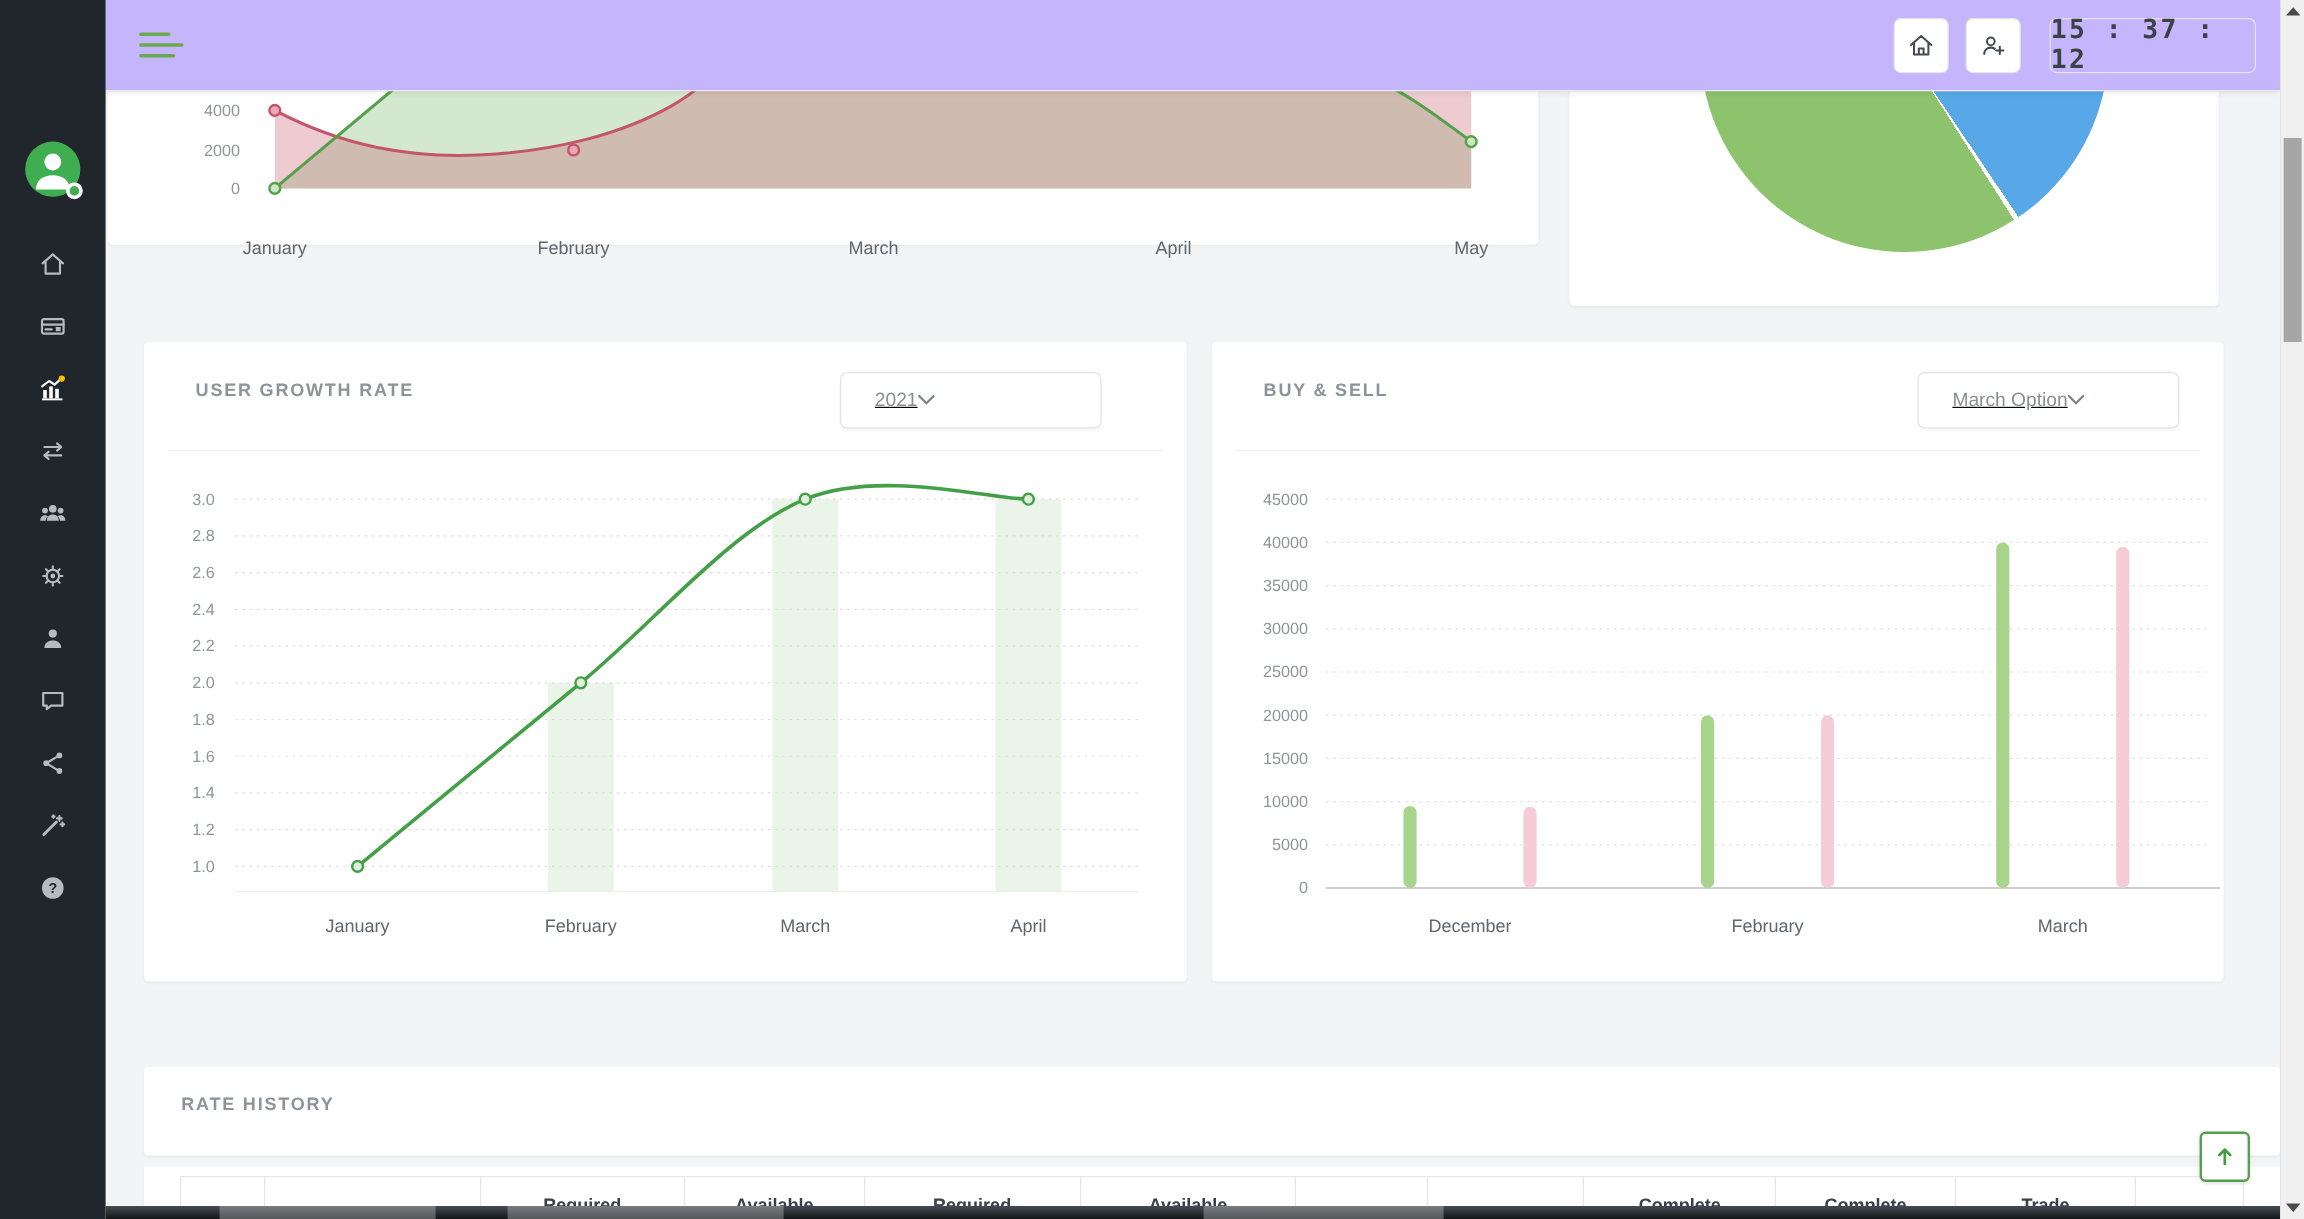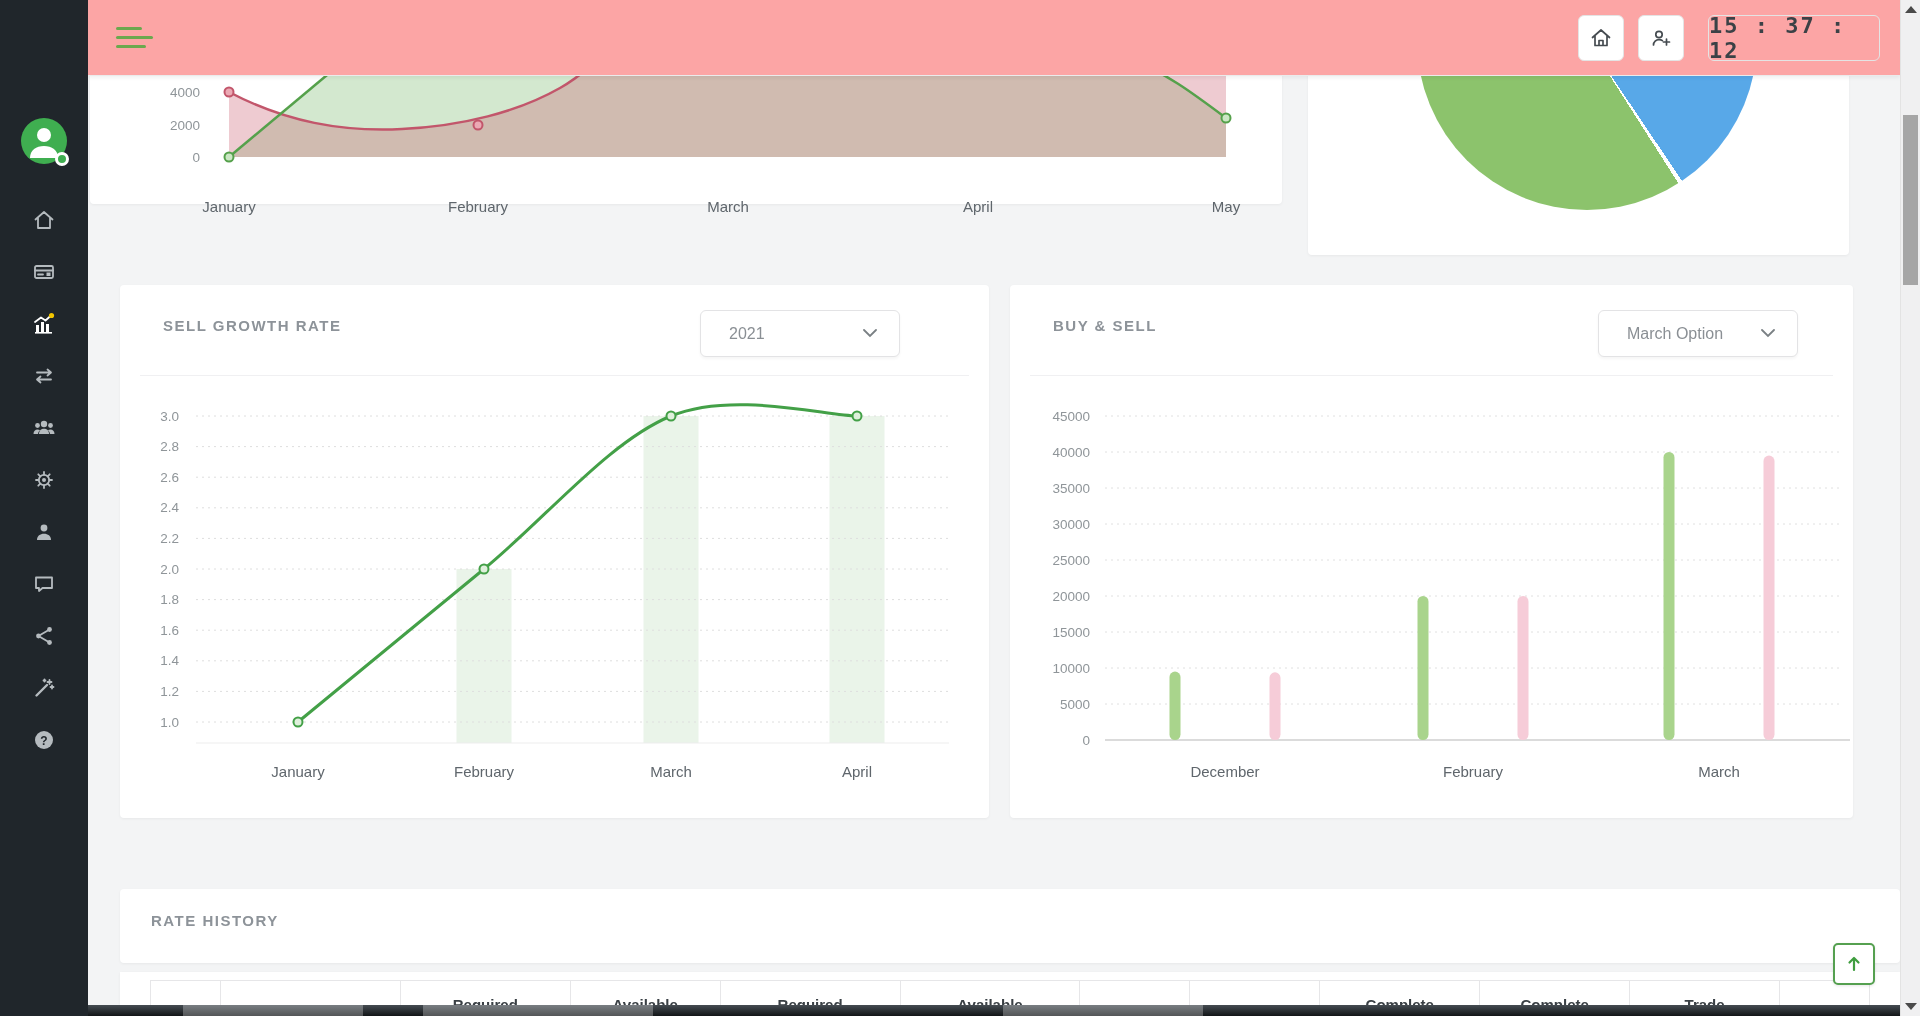--- a/index.html
+++ b/index.html
@@ -12,21 +12,21 @@
   .avatar { width:46px; height:46px; border-radius:50%; background:#3fae50; position:relative; overflow:hidden; }
   .status-dot { position:absolute; right:-2px; bottom:-2px; width:14px; height:14px; border-radius:50%; background:#3fae50; border:3px solid #fff; }
   #side-nav { position:absolute; top:207px; left:0; right:0; display:flex; flex-direction:column; align-items:center; gap:26px; }
   .side-item { width:26px; height:26px; display:flex; align-items:center; justify-content:center; cursor:pointer; }
   .side-item svg { stroke:#b5bbbf; fill:none; stroke-width:1.8; stroke-linecap:round; stroke-linejoin:round; }
   .side-item svg .fillg { fill:#b5bbbf; stroke:none; }
   .side-item.active svg { stroke:#ffffff; }
   .side-item.active svg .fillg { fill:#ffffff; }
 
   
-  #header { position:absolute; left:88px; top:0; width:1812px; height:76px; background:#fca5a5; z-index:20; border-bottom:1px solid #ebebeb; box-shadow:0 2px 4px rgba(0,0,0,0.06); }
+  #header { position:absolute; left:88px; top:0; width:1812px; height:76px; background:#c4b5fd; z-index:20; border-bottom:1px solid #ebebeb; box-shadow:0 2px 4px rgba(0,0,0,0.06); }
   #hamburger { position:absolute; left:28px; top:27px; width:40px; cursor:pointer; }
   #hamburger span { display:block; height:3px; background:#6ba84e; border-radius:2px; margin-bottom:6px; }
   #hamburger span:nth-child(1){ width:26px; }
   #hamburger span:nth-child(2){ width:37px; }
   #hamburger span:nth-child(3){ width:30px; margin-bottom:0; }
   .hdr-btn { position:absolute; top:15px; width:46px; height:46px; border:1px solid #e4e4e4; border-radius:6px; background:#fff; display:flex; align-items:center; justify-content:center; cursor:pointer; }
   .hdr-btn svg { stroke:#454b50; fill:none; stroke-width:1.7; stroke-linecap:round; stroke-linejoin:round; }
   #btn-home { left:1490px; }
   #btn-adduser { left:1550px; }
   #clock-box { position:absolute; left:1620px; top:15px; width:172px; height:46px; border:1px solid #e4e4e4; border-radius:6px; display:flex; align-items:center; justify-content:center; font-family:"DejaVu Sans Mono",monospace; font-size:22px; font-weight:700; letter-spacing:2px; color:#3b4146; }
@@ -35,21 +35,21 @@
   .card { position:absolute; background:#fff; border-radius:4px; box-shadow:0 1px 3px rgba(0,0,0,0.05); }
   #card-overview { left:90px; top:0; width:1192px; height:204px; z-index:1; }
   #card-pie { left:1308px; top:0; width:541px; height:255px; z-index:1; overflow:hidden; }
   #card-growth { left:120px; top:285px; width:869px; height:533px; }
   #card-buysell { left:1010px; top:285px; width:843px; height:533px; }
   #card-trade-title { left:120px; top:889px; width:1780px; height:74px; }
   #card-trade-table { left:120px; top:972px; width:1780px; height:44px; border-radius:0; }
 
   .panel-title { position:absolute; left:43px; top:32px; font-size:15px; font-weight:700; letter-spacing:1.5px; color:#8d9399; }
   .panel-divider { position:absolute; left:20px; right:20px; top:90px; border-top:1px solid #f0f0f2; }
-  .select-box { position:absolute; top:25px; width:200px; height:47px; border:1px solid #e3e3e5; border-radius:6px; background:#fff; box-shadow:0 2px 3px rgba(0,0,0,0.04); display:flex; align-items:center; justify-content:space-between; padding:0 22px 0 28px; cursor:pointer; }
+  .select-box { position:absolute; top:25px; width:218px; height:47px; border:1px solid #e3e3e5; border-radius:6px; background:#fff; box-shadow:0 2px 3px rgba(0,0,0,0.04); display:flex; align-items:center; padding:0 22px 0 28px; cursor:pointer;text-decoration:underline; }
   .select-box .sel-label { font-size:16px; color:#8a8f94; }
   #growth-select { left:580px; }
   #buysell-select { left:588px; }
 
   svg.chart { position:absolute; left:0; top:0; pointer-events:none; }
   .tick { font-family:"Liberation Sans",sans-serif; font-size:13.5px; fill:#8f9599; }
   .xlab { font-family:"Liberation Sans",sans-serif; font-size:15px; fill:#5f666c; }
 
   
   #pie-circle { position:absolute; left:109px; top:-130px; width:340px; height:340px; border-radius:50%; }
@@ -211,21 +211,21 @@
         <text x="888" y="212" text-anchor="middle" class="xlab">April</text>
         <text x="1136" y="212" text-anchor="middle" class="xlab">May</text>
       </svg>
   </section>
 
   <section class="card" id="card-pie">
     <div id="pie-circle" style="background: conic-gradient(rgb(140, 195, 108) 0deg, rgb(140, 195, 108) 40.4deg, rgb(255, 255, 255) 40.4deg, rgb(255, 255, 255) 41.6deg, rgb(88, 168, 232) 41.6deg, rgb(88, 168, 232) 146deg, rgb(255, 255, 255) 146deg, rgb(255, 255, 255) 147.5deg, rgb(140, 195, 108) 147.5deg, rgb(140, 195, 108) 360deg);"></div>
   </section>
 
   <section class="card" id="card-growth">
-    <h2 class="panel-title">SELL GROWTH RATE</h2>
+    <h2 class="panel-title">USER GROWTH RATE</h2>
     <div class="select-box" id="growth-select">
       <span class="sel-label">2021</span>
       <svg width="14" height="9" viewBox="0 0 14 9">
           <path d="M1 1 L7 7 L13 1" stroke="#7a8084" stroke-width="1.8" fill="none" stroke-linecap="round"></path>
         </svg>
     </div>
     <div class="panel-divider"></div>
     <svg class="chart" id="growth-svg" width="869" height="533" viewBox="0 0 869 533">
         <rect x="336.5" y="284" width="55" height="174" fill="rgba(104,179,98,0.14)"></rect>
         <rect x="523.5" y="131" width="55" height="327" fill="rgba(104,179,98,0.14)"></rect>

